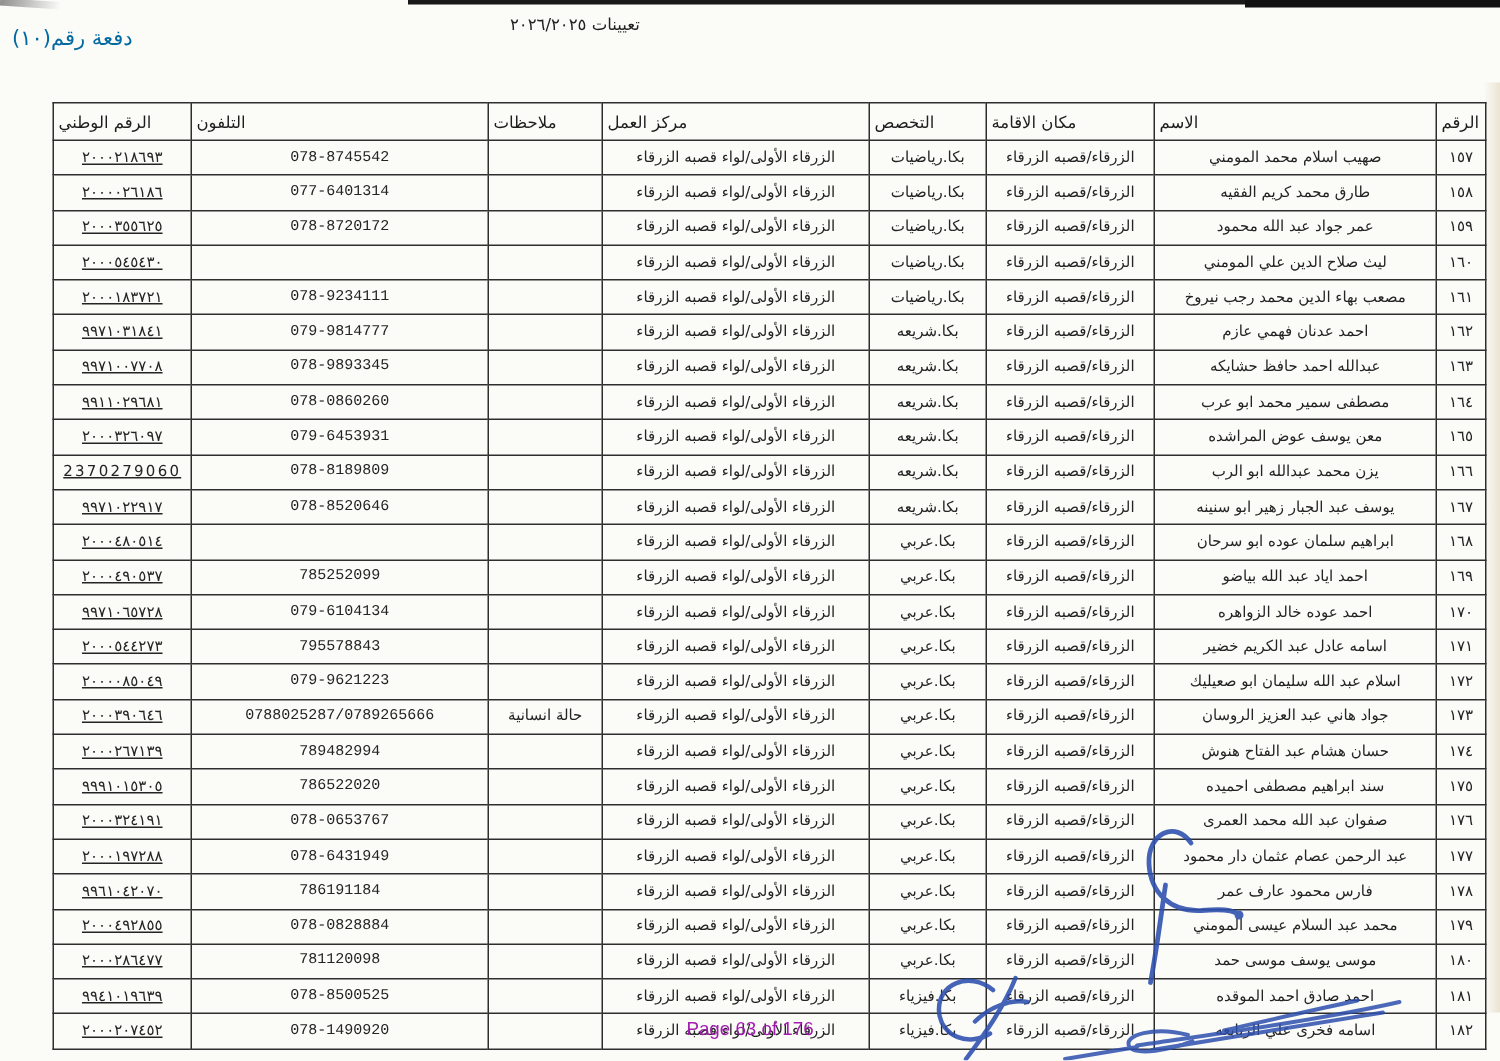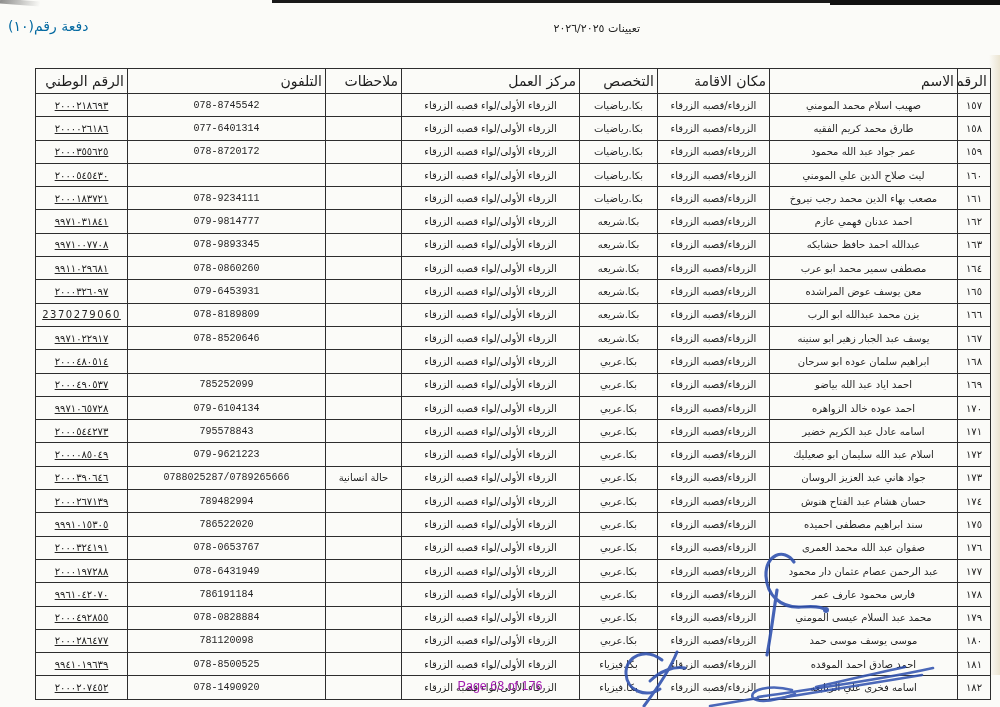--- a/index.html
+++ b/index.html
@@ -10,36 +10,36 @@
     color:#222;
   }
   
   .scan-top-line{position:absolute;left:272px;top:0;width:728px;height:3px;background:#191919;}
   .scan-top-line-right{position:absolute;left:830px;top:0;width:170px;height:5px;background:#111;}
   .scan-corner-smudge{position:absolute;left:0;top:0;width:40px;height:5px;background:linear-gradient(100deg,#444,rgba(68,68,68,0));transform:rotate(4deg);opacity:.6;}
   .scan-right-band{position:absolute;right:0;top:55px;width:11px;height:620px;
     background:linear-gradient(to left, rgba(209,190,146,.38), rgba(209,190,146,0));}
   
   .batch-label{position:absolute;left:8px;top:18px;font-size:14px;color:#0369a1;direction:rtl;}
-  .doc-titles{position:absolute;left:340px;top:20px;width:300px;text-align:right;direction:rtl;}
+  .doc-titles{position:absolute;left:340px;top:8px;width:300px;text-align:left;direction:rtl;}
   .doc-title1{font-size:11px;line-height:18px;}
   .doc-title2{font-size:11px;line-height:18px;}
   
   table.main{
     position:absolute;left:35px;top:68px;width:955px;
     border-collapse:collapse;table-layout:fixed;direction:rtl;
     background:transparent;
   }
   table.main th, table.main td{
     border:1px solid #2e2e2e;
     overflow:hidden;white-space:nowrap;
     padding:0 3px;
     font-weight:normal;
   }
-  table.main th{height:24px;font-size:14px;text-align:right;color:#1d1d1d;}
+  table.main th{height:24px;font-size:11px;text-align:left;color:#1d1d1d;}
   table.main td{height:22.31px;font-size:10px;text-align:center;color:#242424;}
   td.c-name{text-align:right;font-size:10.5px;padding-right:4px;}
   td.c-num{font-size:10px;margin-top:14px;}
   td.c-phone{font-size:11.5px;direction:ltr;font-family:Liberation Mono, monospace;color:#1b1b1b;}
   td.c-natid{font-size:9.5px;letter-spacing:1.5px;text-decoration:underline;}
   td.c-work{font-size:9.5px;}
   td.c-res{font-size:9.5px;}
   td.c-spec{font-size:10px;}
   td.c-notes{font-size:9.5px;}
   

